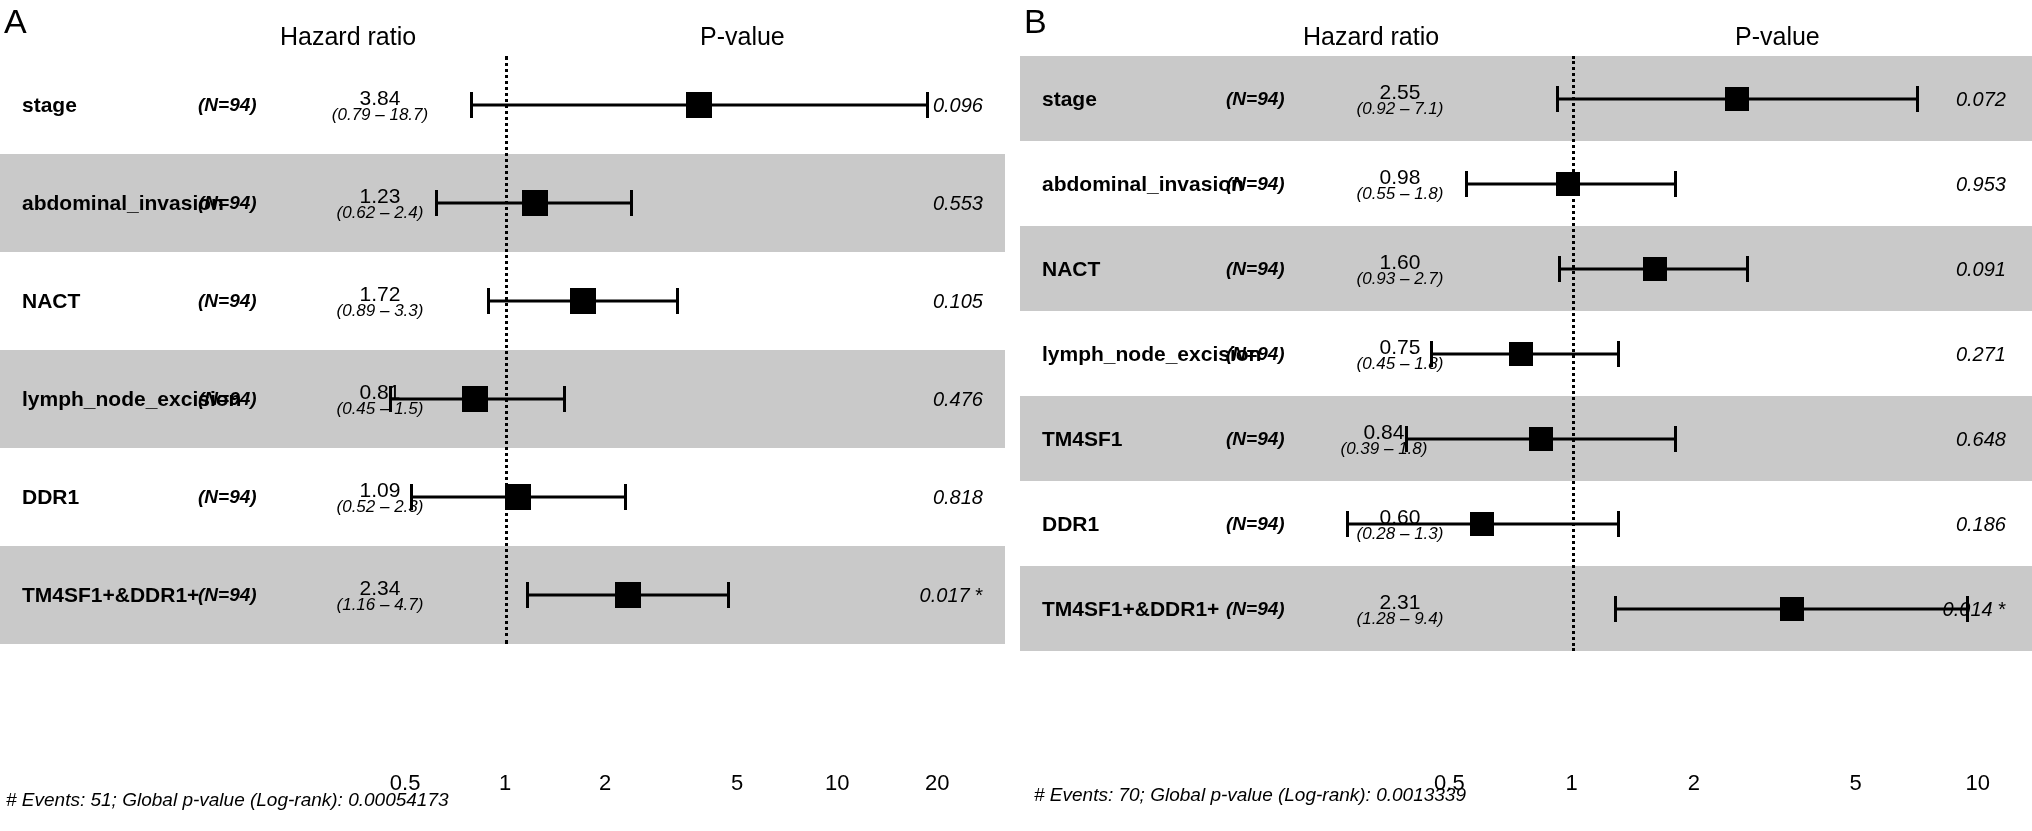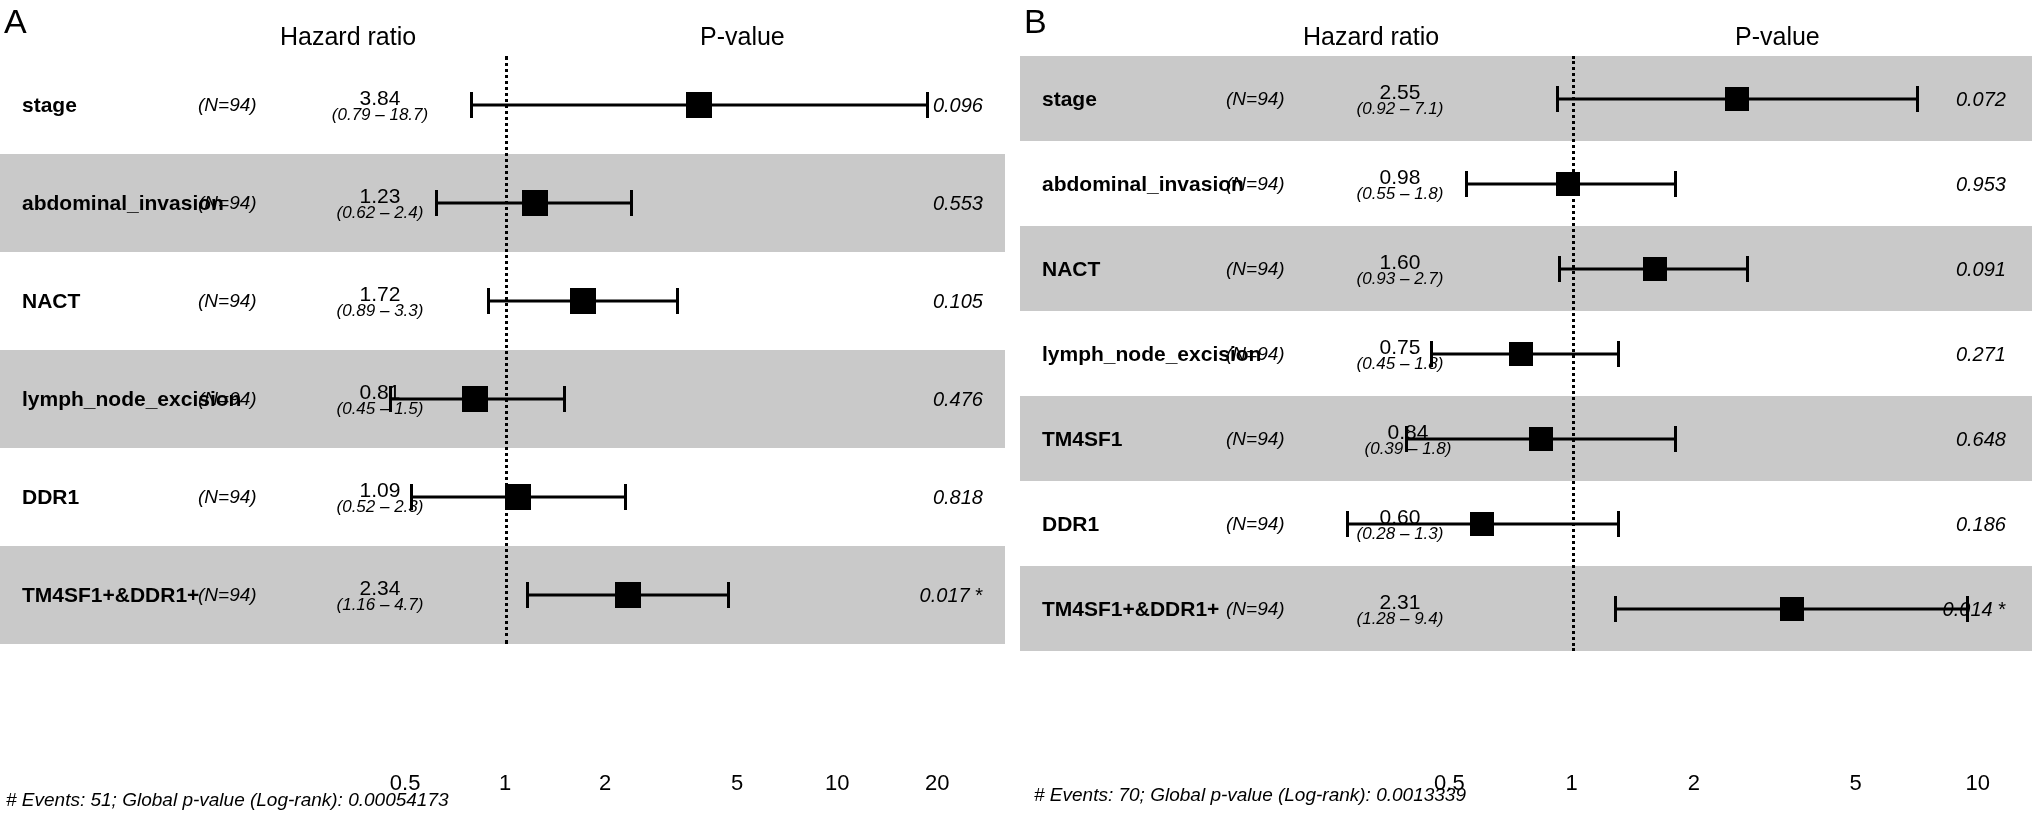--- a/index.html
+++ b/index.html
@@ -71,21 +71,21 @@
     font-size: 21px;
     font-weight: bold;
     white-space: nowrap;
     top: 50%;
     transform: translateY(-50%);
   }
   .r-n {
     position: absolute;
     font-size: 19px;
     font-style: italic;
-    font-weight: normal;
+    font-weight: bold;
     white-space: nowrap;
     top: 50%;
     transform: translateY(-50%);
   }
   .r-est {
     position: absolute;
     text-align: center;
     white-space: nowrap;
     top: 50%;
     transform: translateY(-50%);
@@ -328,21 +328,21 @@
           </div>
           <div class="r-p" style="right: 26px;">0.271</div>
           <div class="ci-line" style="left: 410.778px; width: 187.147px;"></div>
           <div class="cap" style="left: 409.778px; height: 26px;"></div>
           <div class="cap" style="left: 596.925px; height: 26px;"></div>
           <div class="box" style="left: 500.892px; width: 24px; height: 24px;"></div>
         </div>
         <div class="row shaded" style="top: 340px; height: 85px;">
           <div class="r-label" style="left: 22px;">TM4SF1</div>
           <div class="r-n" style="left: 206px;">(N=94)</div>
-          <div class="r-est" style="left: 308px; width: 160px;">
+          <div class="r-est" style="left: 284px; width: 160px;">
             <span class="est">0.84</span>
             <span class="ci">(0.39 – 1.8)</span>
           </div>
           <div class="r-p" style="right: 26px;">0.648</div>
           <div class="ci-line" style="left: 385.534px; width: 269.798px;"></div>
           <div class="cap" style="left: 384.534px; height: 26px;"></div>
           <div class="cap" style="left: 654.332px; height: 26px;"></div>
           <div class="box" style="left: 520.884px; width: 24px; height: 24px;"></div>
         </div>
         <div class="row" style="top: 425px; height: 85px;">

